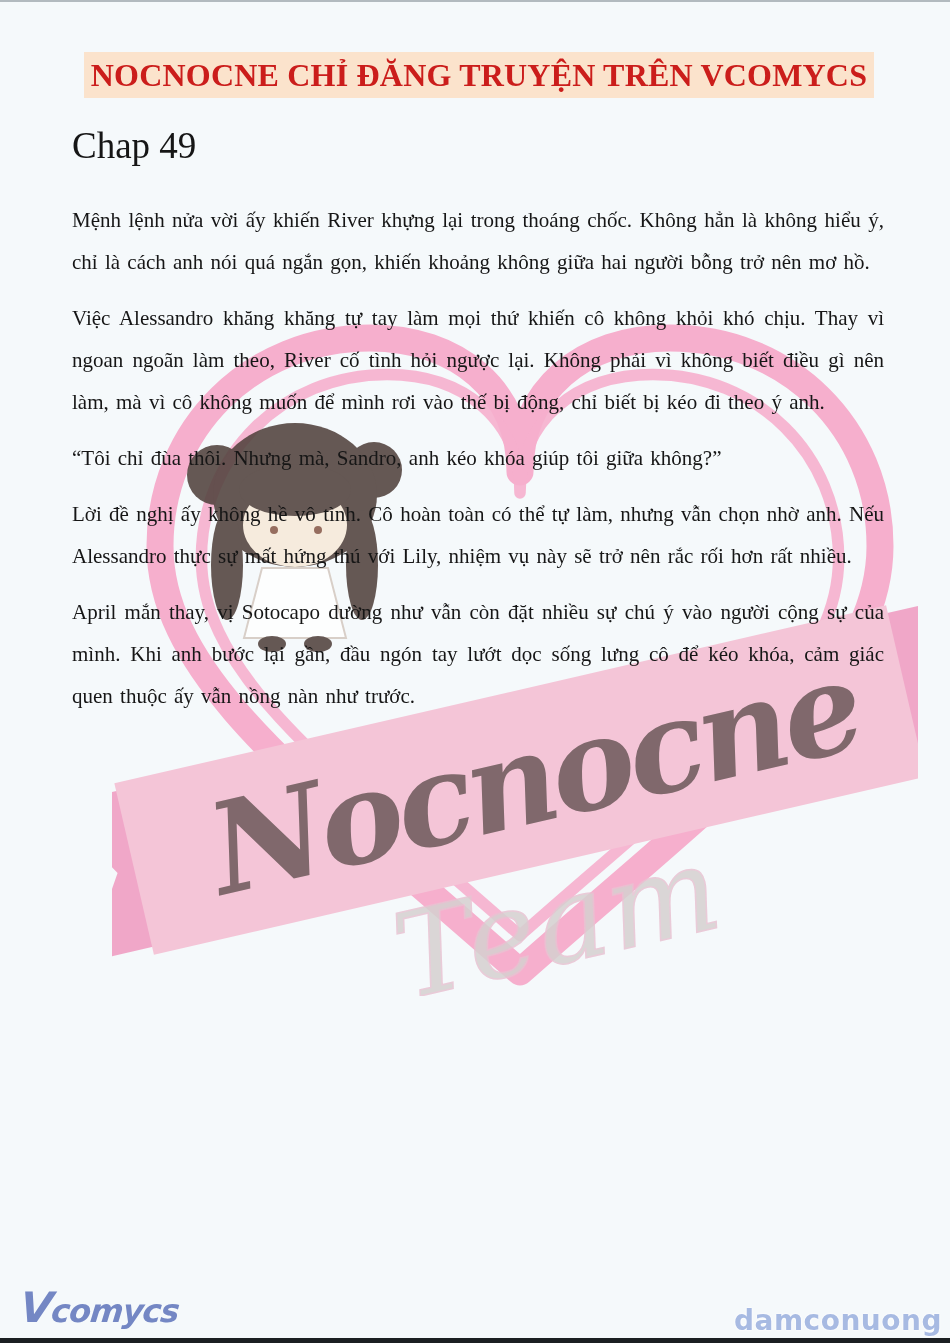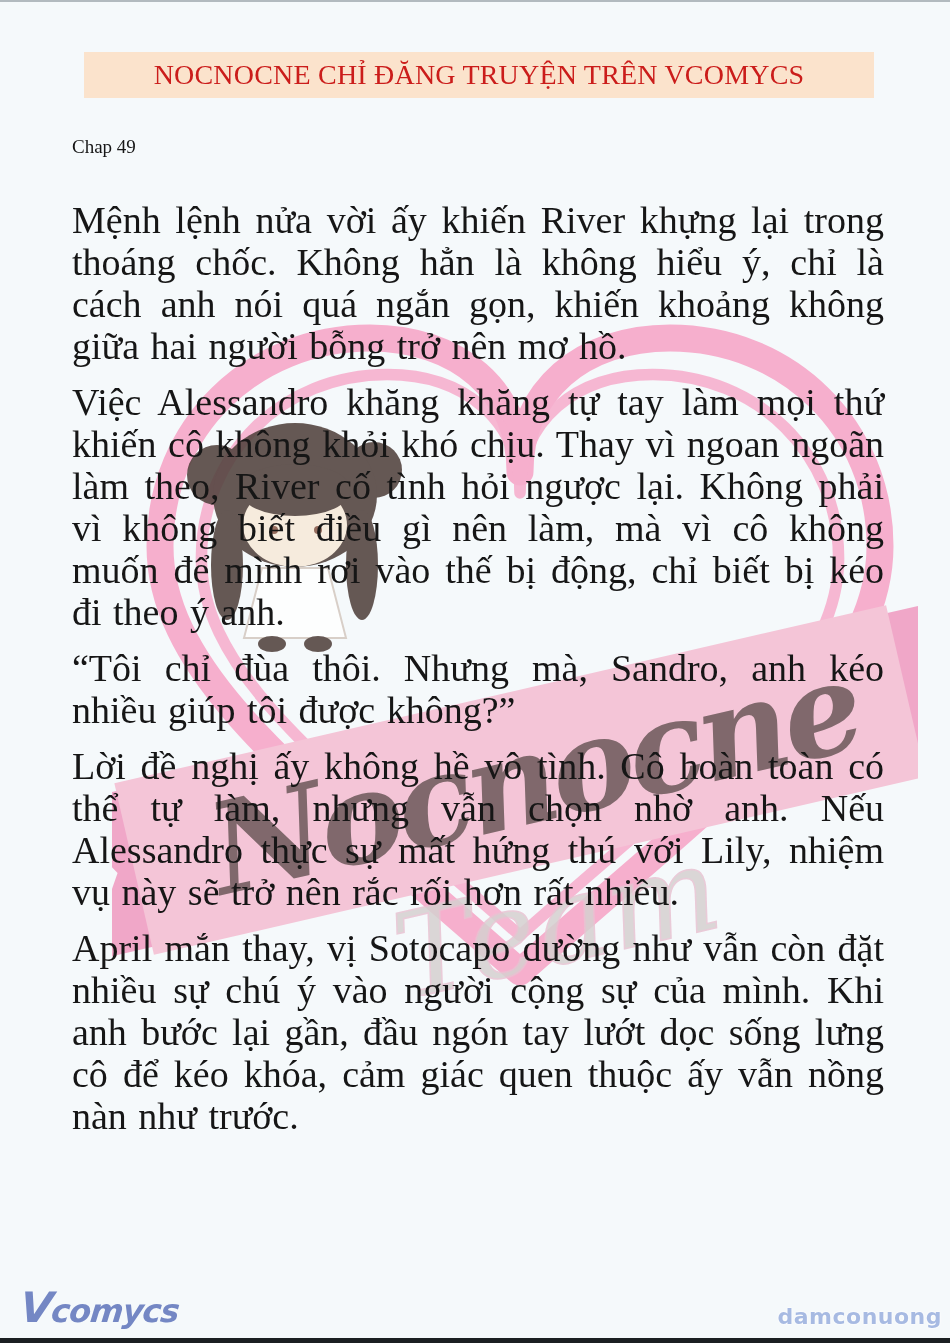--- a/index.html
+++ b/index.html
@@ -15,46 +15,46 @@
   
   .watermark{position:absolute;left:112px;top:320px;width:806px;height:676px;z-index:1;pointer-events:none;}
 
   
   .banner{
     position:absolute;left:84px;top:52px;width:790px;height:46px;z-index:2;
     background:var(--banner-bg,#fbe3cc);
     display:flex;align-items:center;justify-content:center;
   }
   .banner span{
-    font-weight:normal;font-size:28px;letter-spacing:.2px;white-space:nowrap;
+    font-weight:bold;font-size:32px;letter-spacing:.2px;white-space:nowrap;
     color:var(--banner-text,#cb1d1b);
   }
   .chapter{
-    position:absolute;left:72px;top:136px;z-index:2;
-    font-size:19px;color:var(--body-text,#161616);
+    position:absolute;left:72px;top:124px;z-index:2;
+    font-size:37px;color:var(--body-text,#161616);
   }
   .content{
     position:absolute;left:72px;top:199px;width:812px;z-index:2;
-    font-size:38px;line-height:42px;color:var(--body-text,#161616);
+    font-size:21px;line-height:42px;color:var(--body-text,#161616);
     text-align:justify;word-spacing:2px;
   }
   .content p{margin:0 0 14px 0;}
 
   
   .vcomycs{
     position:absolute;left:20px;top:1292px;z-index:3;
     font-family:"DejaVu Sans","Liberation Sans",sans-serif;
     font-style:italic;font-weight:bold;font-size:32px;letter-spacing:-1px;
     color:var(--vcomycs-blue,#7487c4);transform:skewX(-6deg);
   }
   .vcomycs .v-cap{font-size:42px;line-height:30px;}
   .damconuong{
     position:absolute;right:8px;top:1304px;z-index:3;
     font-family:"DejaVu Sans","Liberation Sans",sans-serif;
-    font-weight:bold;font-size:22px;letter-spacing:.5px;
+    font-weight:bold;font-size:28px;letter-spacing:.5px;
     color:var(--damconuong-blue,#a7bae2);
     text-shadow:0 0 3px #ffffff,0 0 2px #ffffff,0 0 1px #ffffff;
   }
 
   .wm-name-text{
     font-family:"DejaVu Serif","Liberation Serif",serif;
     font-style:italic;font-weight:bold;letter-spacing:-5px;
   }
   .wm-team-text{
     font-family:"DejaVu Serif","Liberation Serif",serif;
@@ -108,21 +108,21 @@
 
   <div class="banner">
     <span>NOCNOCNE CHỈ ĐĂNG TRUYỆN TRÊN VCOMYCS</span>
   </div>
 
   <div class="chapter">Chap 49</div>
 
   <div class="content">
     <p>Mệnh lệnh nửa vời ấy khiến River khựng lại trong thoáng chốc. Không hẳn là không hiểu ý, chỉ là cách anh nói quá ngắn gọn, khiến khoảng không giữa hai người bỗng trở nên mơ hồ.</p>
     <p>Việc Alessandro khăng khăng tự tay làm mọi thứ khiến cô không khỏi khó chịu. Thay vì ngoan ngoãn làm theo, River cố tình hỏi ngược lại. Không phải vì không biết điều gì nên làm, mà vì cô không muốn để mình rơi vào thế bị động, chỉ biết bị kéo đi theo ý anh.</p>
-    <p>“Tôi chỉ đùa thôi. Nhưng mà, Sandro, anh kéo nhiều giúp tôi được không?”</p>
+    <p>“Tôi chỉ đùa thôi. Nhưng mà, Sandro, anh kéo khóa giúp tôi giữa không?”</p>
     <p>Lời đề nghị ấy không hề vô tình. Cô hoàn toàn có thể tự làm, nhưng vẫn chọn nhờ anh. Nếu Alessandro thực sự mất hứng thú với Lily, nhiệm vụ này sẽ trở nên rắc rối hơn rất nhiều.</p>
     <p>April mắn thay, vị Sotocapo dường như vẫn còn đặt nhiều sự chú ý vào người cộng sự của mình. Khi anh bước lại gần, đầu ngón tay lướt dọc sống lưng cô để kéo khóa, cảm giác quen thuộc ấy vẫn nồng nàn như trước.</p>
   </div>
 
   <div class="vcomycs"><span class="v-cap">V</span><span>comycs</span></div>
   <div class="damconuong">damconuong</div>
 
   <div class="bottom-bar"></div>
 </div>
 

